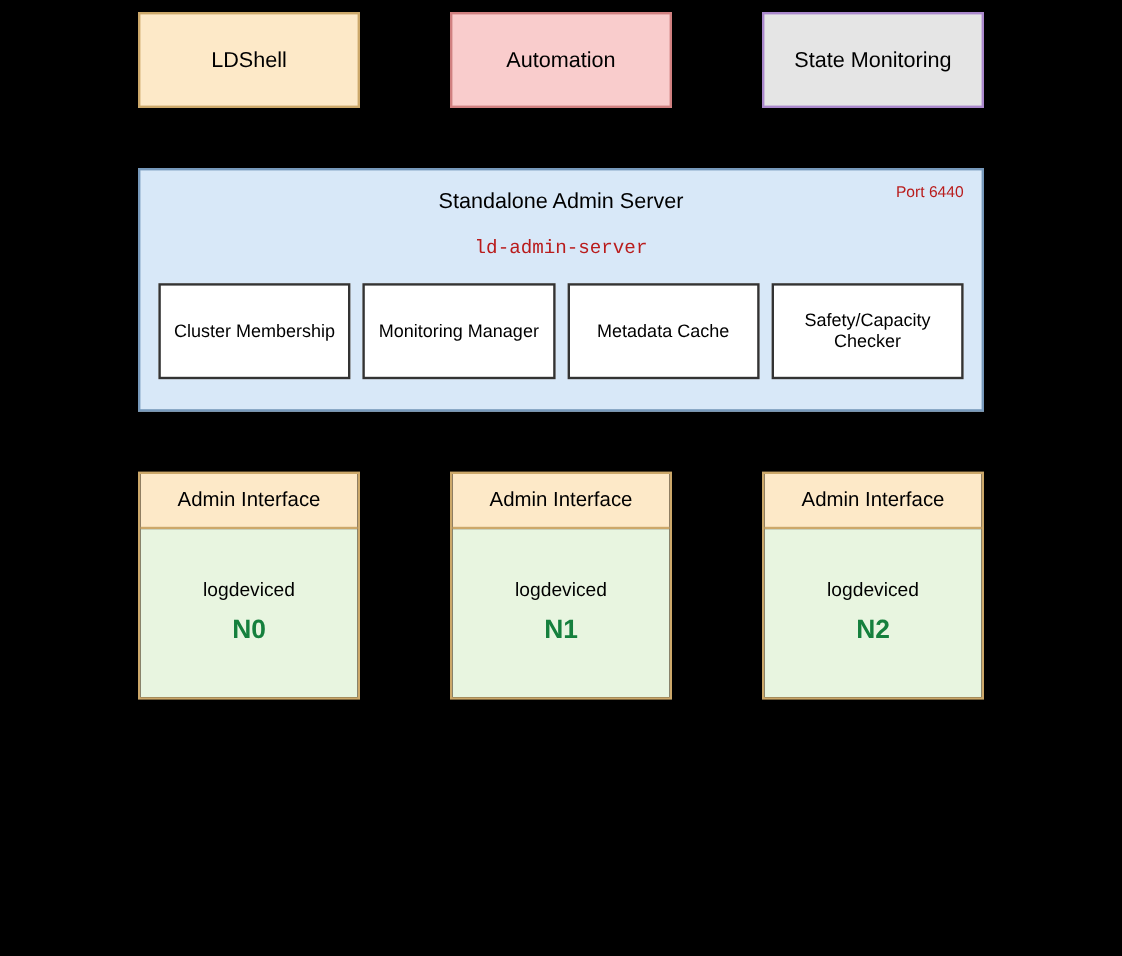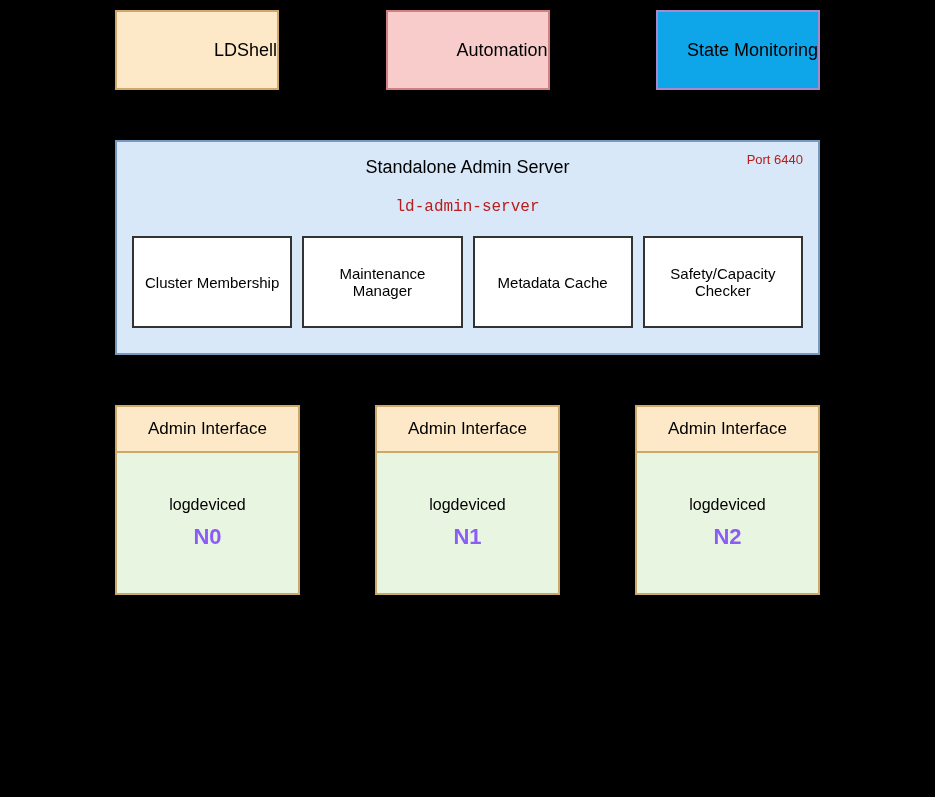--- a/index.html
+++ b/index.html
@@ -21,42 +21,42 @@
 
     
     .top-row {
       display: flex;
       justify-content: space-between;
       padding: 10px 115px 0 115px;
       gap: 0;
     }
 
     .top-box {
-      width: 164px;
+      width: 185px;
       height: 80px;
       border: 2px solid #ccc;
       display: flex;
       align-items: center;
-      justify-content: flex-end;
+      justify-content: center;
       font-size: 18px;
       font-weight: normal;
     }
 
     .box-ldshell {
       background: #fde9c8;
       border-color: #cca86a;
     }
 
     .box-automation {
       background: #f9cccc;
       border-color: #d08080;
     }
 
     .box-state-monitoring {
-      background: #0ea5e9;
+      background: #e5e5e5;
       border-color: #aa88cc;
     }
 
     
     .admin-server-container {
       margin: 50px 115px 0 115px;
       background: #d8e8f8;
       border: 2px solid #7799bb;
       padding: 15px 15px 25px 15px;
       position: relative;
@@ -88,21 +88,21 @@
     .inner-boxes-row {
       display: flex;
       gap: 10px;
       justify-content: space-between;
     }
 
     .inner-box {
       flex: 1;
       border: 2px solid #333;
       background: #fff;
-      height: 92px;
+      height: 80px;
       display: flex;
       align-items: center;
       justify-content: center;
       text-align: center;
       font-size: 15px;
       padding: 5px;
     }
 
     
     .bottom-row {
@@ -138,21 +138,21 @@
     }
 
     .node-service-name {
       font-size: 16px;
       color: #000;
     }
 
     .node-id {
       font-size: 22px;
       font-weight: bold;
-      color: #8b5cf6;
+      color: #15803d;
     }
   </style>
 </head>
 <body>
 
 <div class="diagram-container">
 
   <div class="top-row">
     <div class="top-box box-ldshell">
       <span>LDShell</span>
@@ -167,21 +167,21 @@
 
   <div class="admin-server-container">
     <span class="port-label">Port 6440</span>
     <div class="admin-server-title">Standalone Admin Server</div>
     <div class="admin-server-code">ld-admin-server</div>
     <div class="inner-boxes-row">
       <div class="inner-box">
         <span>Cluster Membership</span>
       </div>
       <div class="inner-box">
-        <span>Maintenance Manager</span>
+        <span>Monitoring Manager</span>
       </div>
       <div class="inner-box">
         <span>Metadata Cache</span>
       </div>
       <div class="inner-box">
         <span>Safety/Capacity Checker</span>
       </div>
     </div>
   </div>
 

